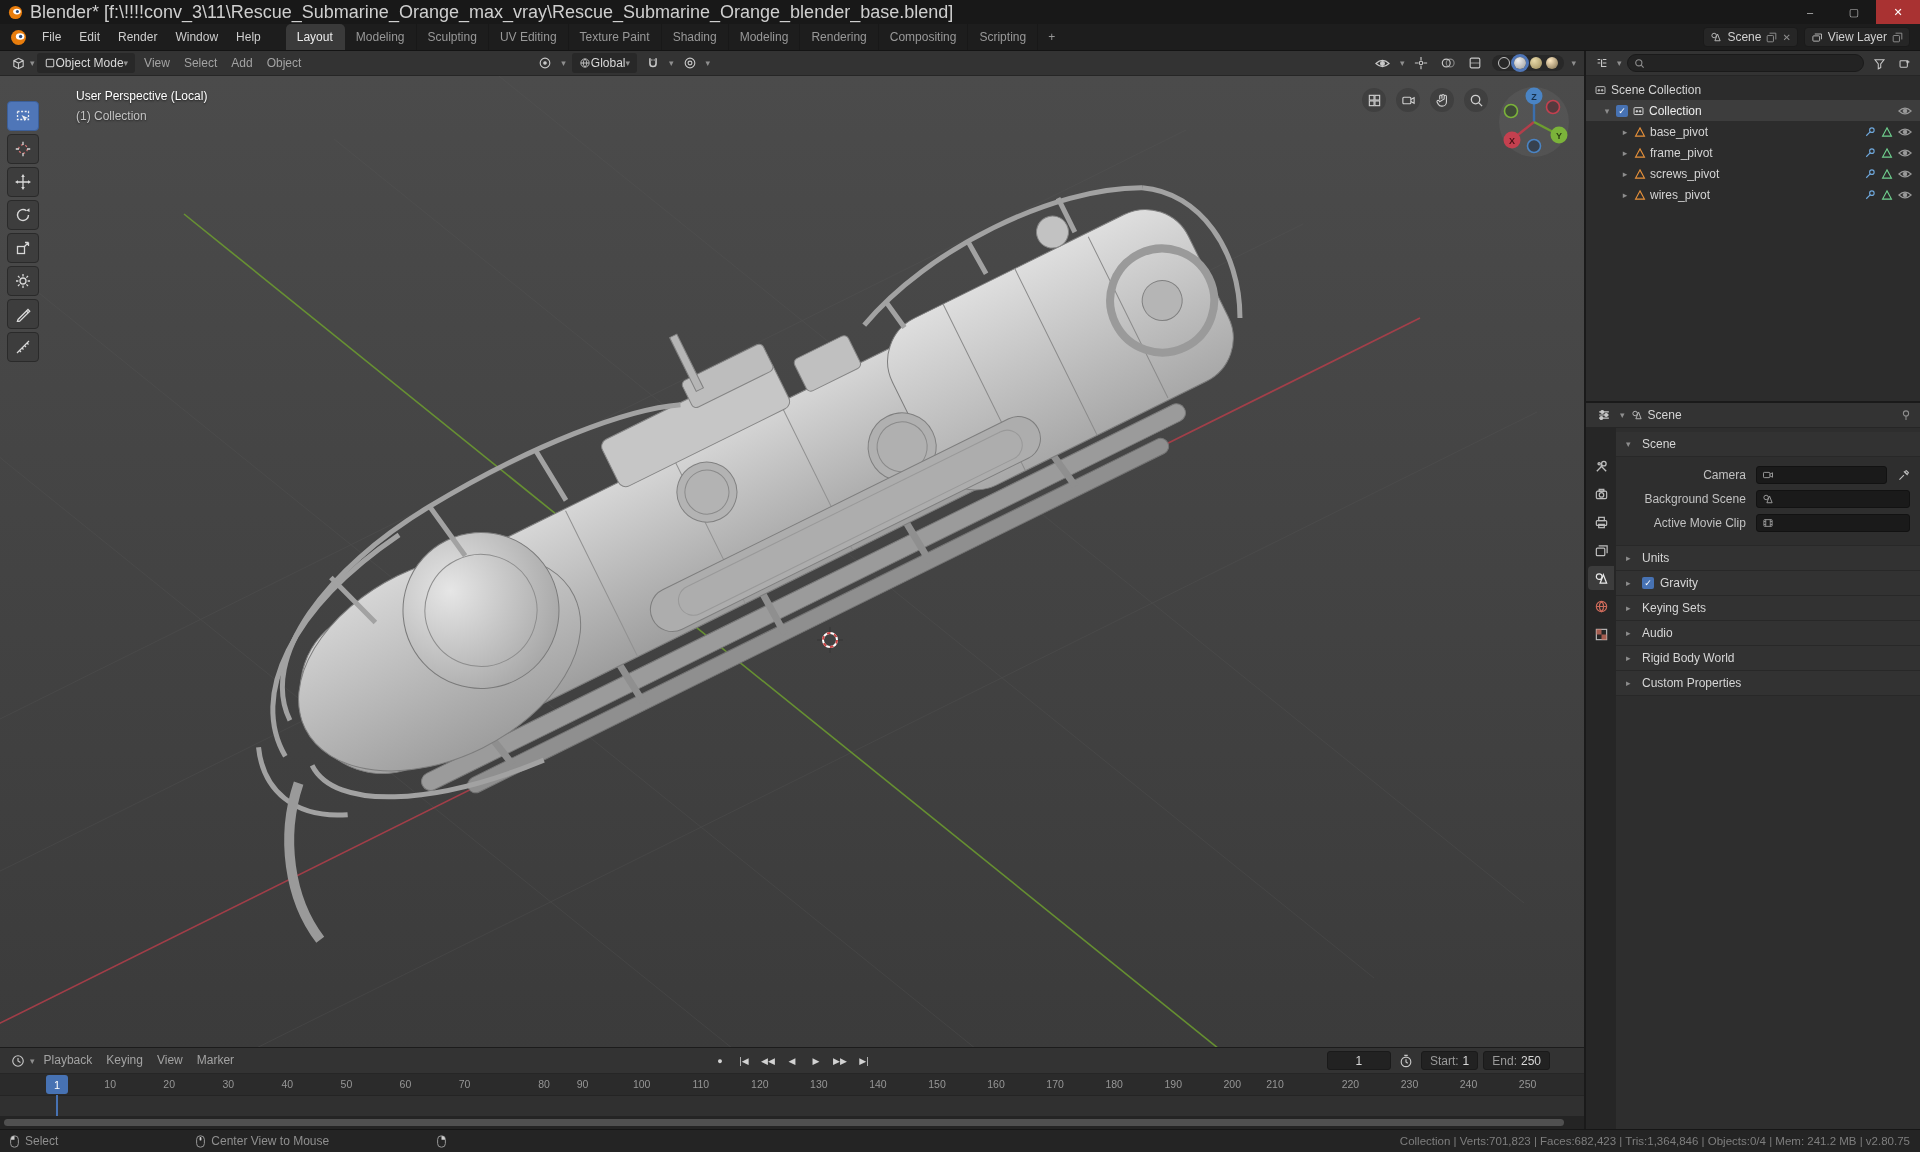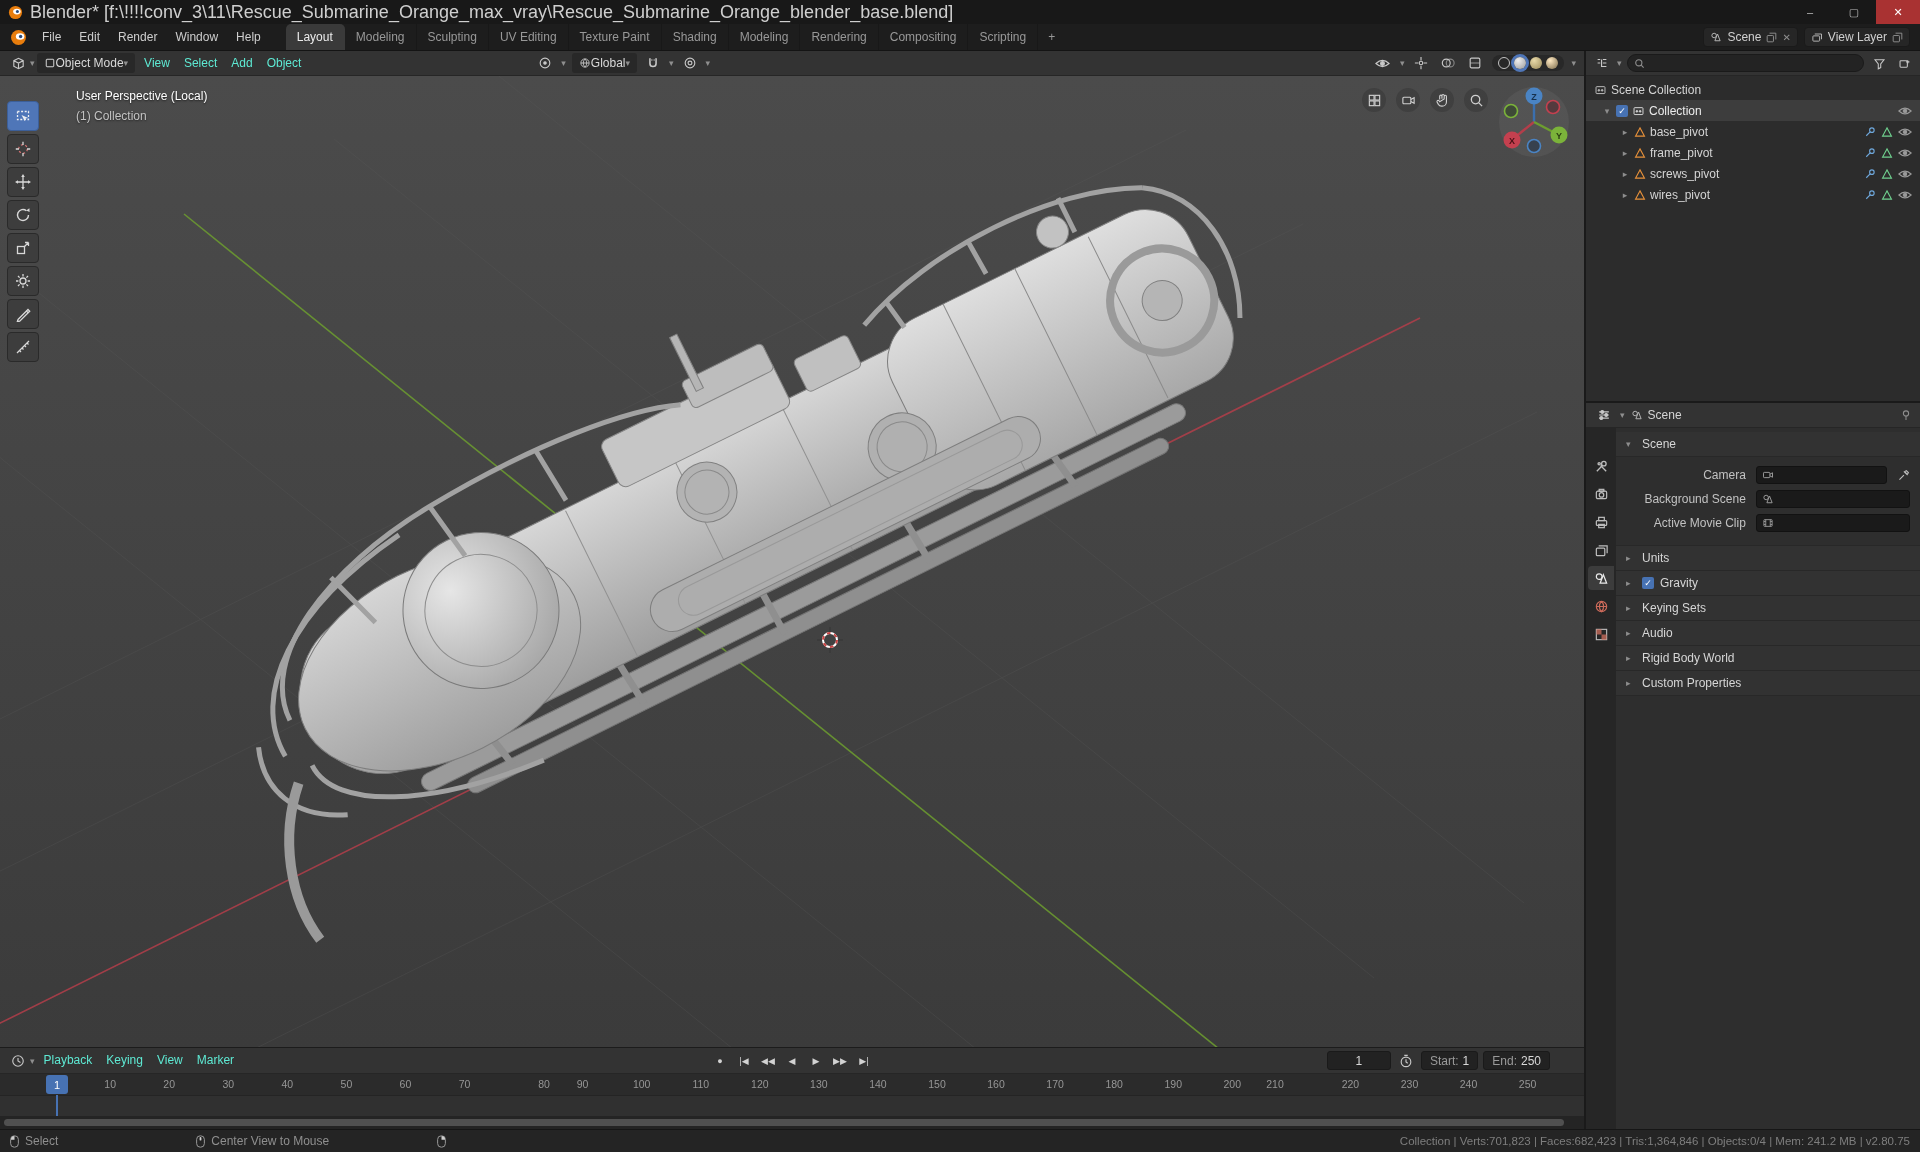--- a/index.html
+++ b/index.html
@@ -28,21 +28,21 @@
   .tb-select { display:flex; align-items:center; gap:5px; background:#262626; border:1px solid #1a1a1a; border-radius:4px; height:20px; padding:0 6px; color:#d0d0d0; }
   .tb-select .mini { color:#8f8f8f; font-size:10px; }
 
   
   .main { display:grid; grid-template-columns:1584px 336px; min-height:0; }
   .left-col { display:grid; grid-template-rows:1fr 82px; min-height:0; }
 
   
   .viewport { display:grid; grid-template-rows:25px 1fr; min-height:0; position:relative; }
   .vp-header { background:#333333; border-bottom:1px solid #262626; display:flex; align-items:center; padding:0 8px; gap:2px; z-index:5; }
-  .hdr-item { padding:0 7px; line-height:25px; color:#5eead4; }
+  .hdr-item { padding:0 7px; line-height:25px; color:#a3a3a3; }
   .hdr-dd { display:flex; align-items:center; background:#282828; border-radius:3px; height:20px; padding:0 7px; color:#d9d9d9; }
   .caret { color:#8f8f8f; font-size:9px; }
   .hdr-icon { display:flex; align-items:center; justify-content:center; width:20px; height:20px; }
   .vp-center { display:flex; align-items:center; gap:6px; margin-left:225px; }
   .vp-right { display:flex; align-items:center; gap:7px; margin-left:auto; }
   .shade-group { display:flex; align-items:center; gap:4px; background:#282828; border-radius:10px; padding:2px 6px; }
   .sphere { width:12px; height:12px; border-radius:50%; }
   .sphere.wire { border:1.4px solid #c2c2c2; background:transparent; }
   .sphere.solid { background:radial-gradient(circle at 35% 30%, #efefef, #9a9a9a); box-shadow:0 0 0 3px #4f76b8; }
   .sphere.material { background:radial-gradient(circle at 35% 30%, #e8d9a8, #9a8a5a); }

